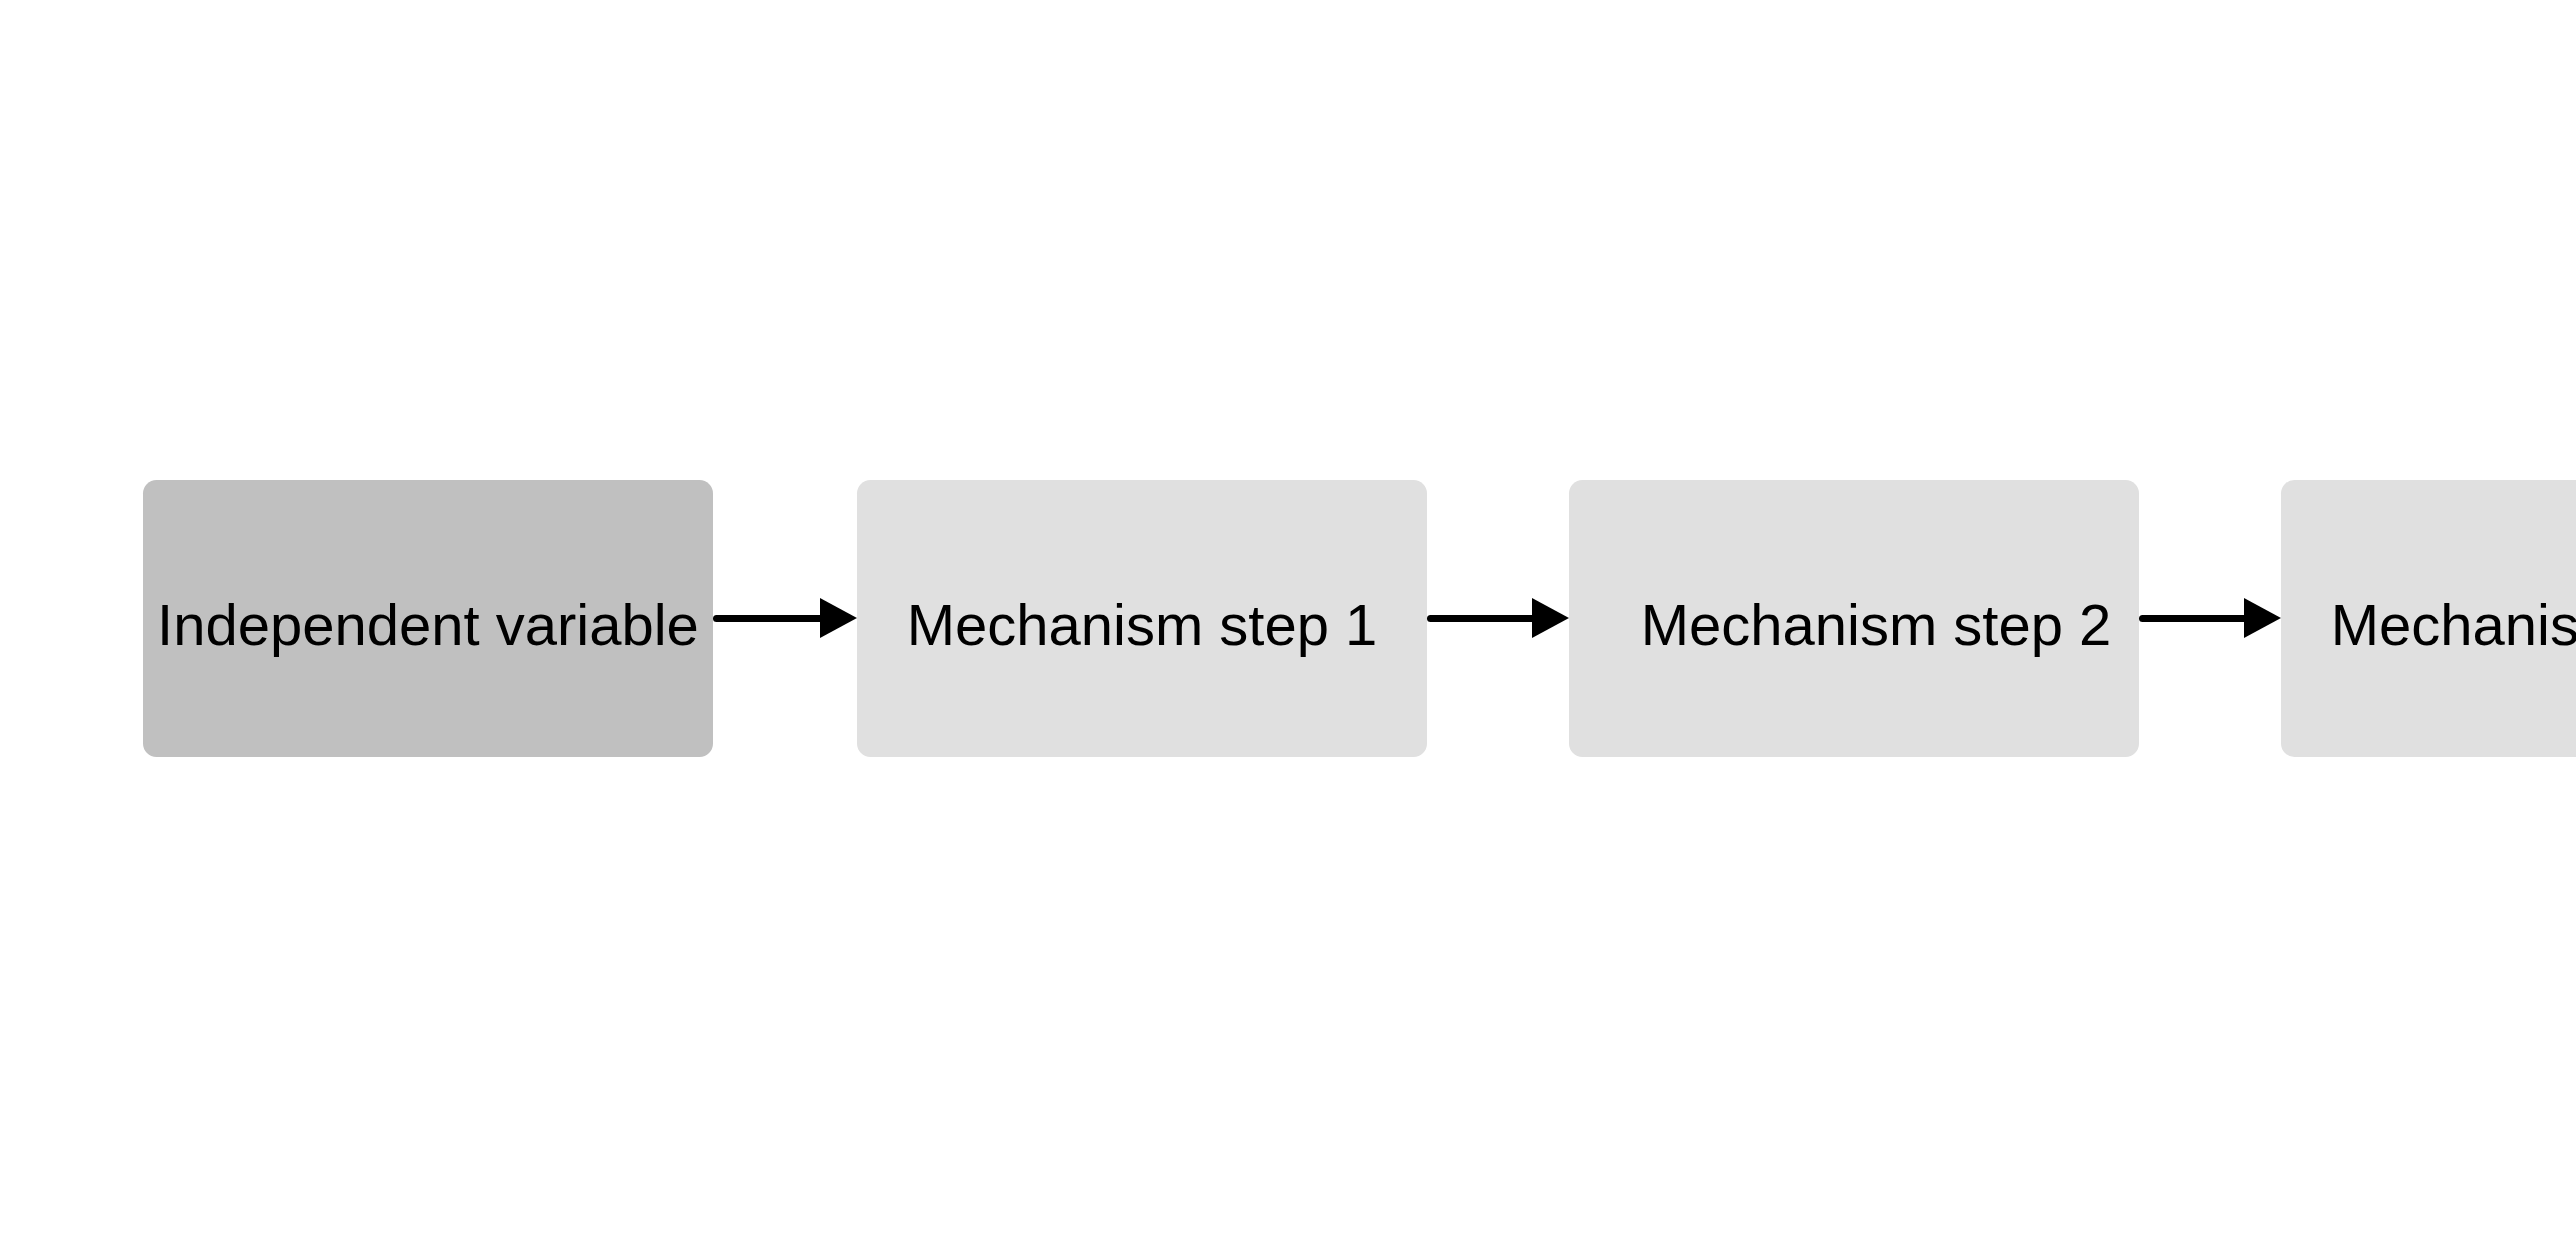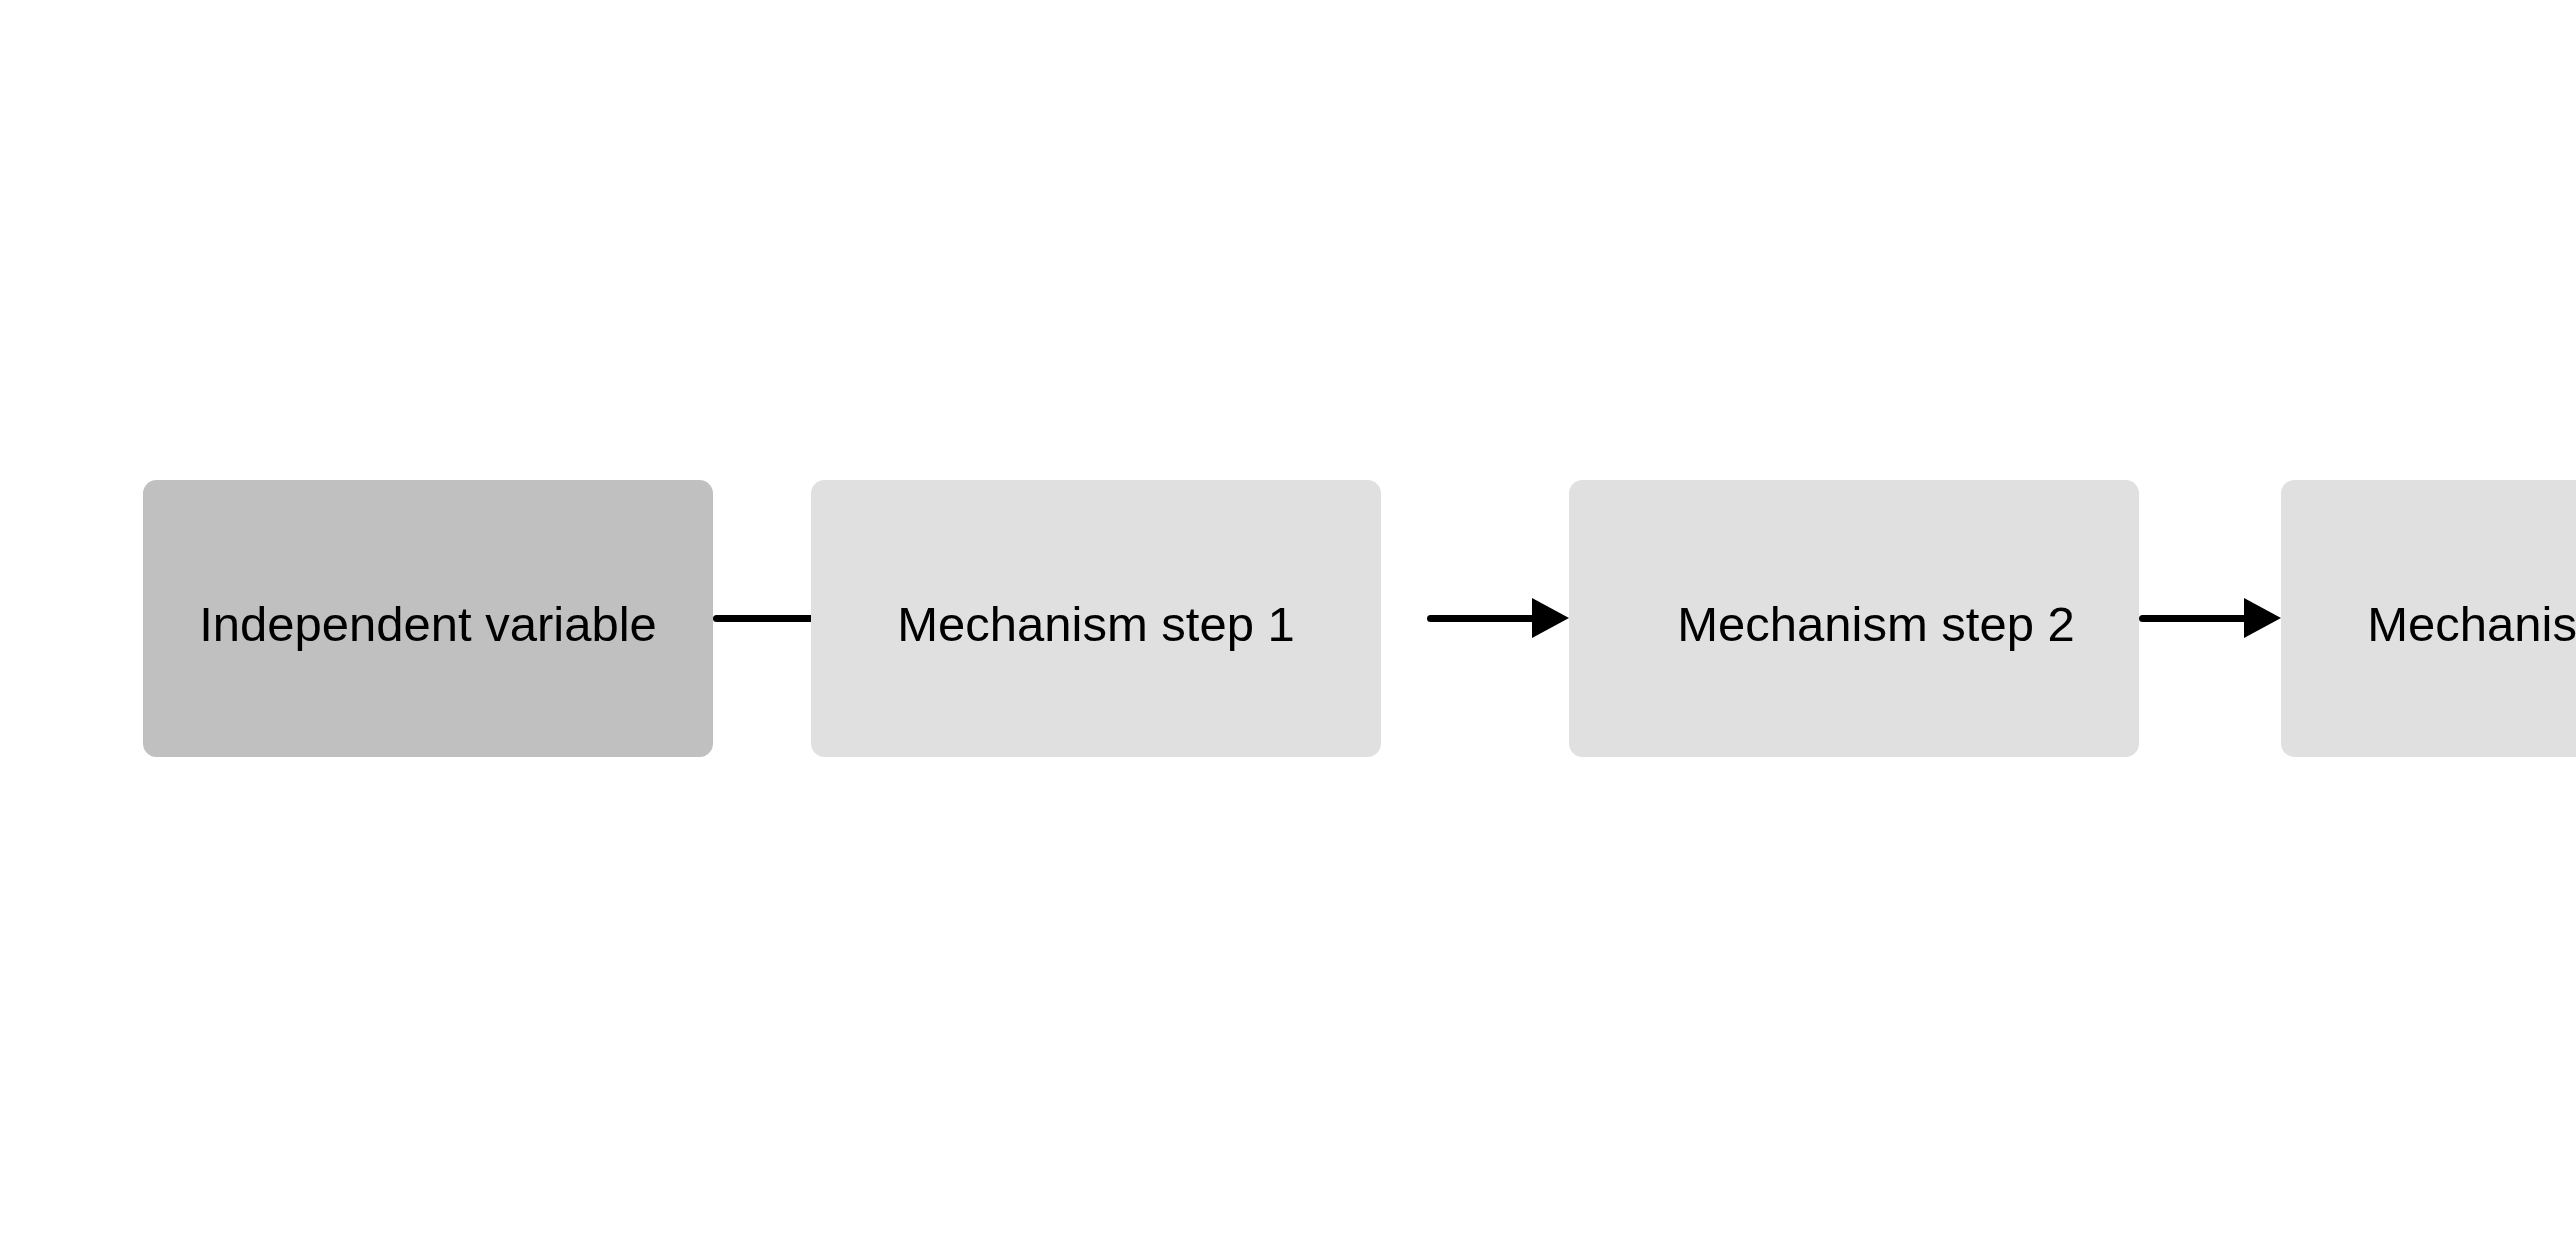--- a/index.html
+++ b/index.html
@@ -31,21 +31,21 @@
     width: 570px;
     border-radius: 13.4px;
     display: flex;
     align-items: center;
     justify-content: center;
     text-align: center;
   }
   .node-endpoint { background: var(--endpoint-fill); }
   .node-step     { background: var(--step-fill); }
   .node .label {
-    font-size: 49px;
+    font-size: 58px;
     line-height: 1.1;
     color: var(--text-color);
     white-space: nowrap;
     margin-top: 12px;
   }
   .arrow {
     position: absolute;
     top: 598px;
     height: 41px;
   }
@@ -63,21 +63,21 @@
     right: 0;
     top: 0;
     width: 0;
     height: 0;
     border-top: 20.6px solid transparent;
     border-bottom: 20.6px solid transparent;
     border-left: 37px solid var(--arrow-color);
   }
   
   .pos-n0 { left: 143px; }
-  .pos-n1 { left: 811px; }
+  .pos-n1 { left: 857px; }
   .pos-n2 { left: 1569px; padding-left: 44px; }
   .pos-n3 { left: 2281px; }
   .pos-a0 { left: 713px; width: 144px; }
   .pos-a1 { left: 1427px; width: 142px; }
   .pos-a2 { left: 2139px; width: 142px; }
 </style>
 </head>
 <body>
 
 <div class="canvas">

